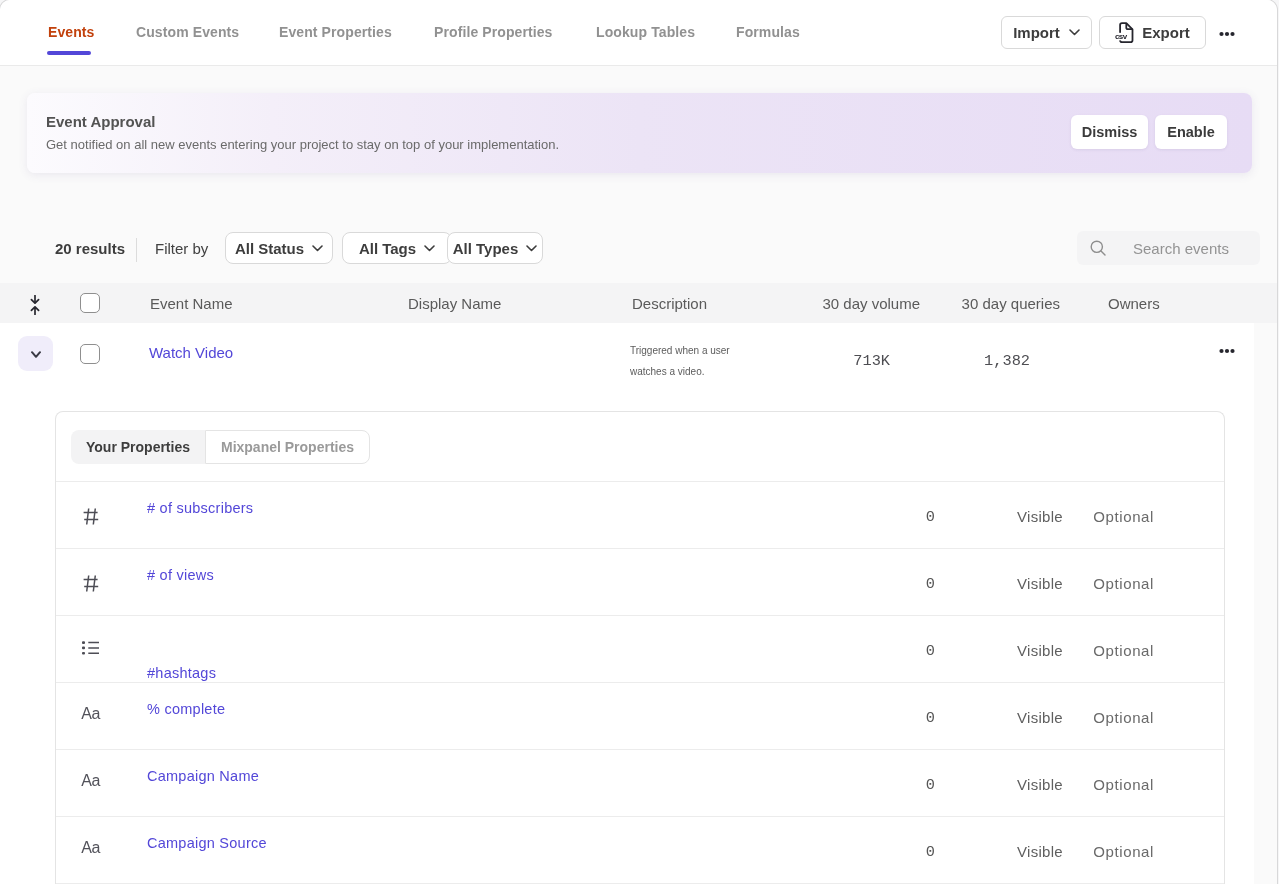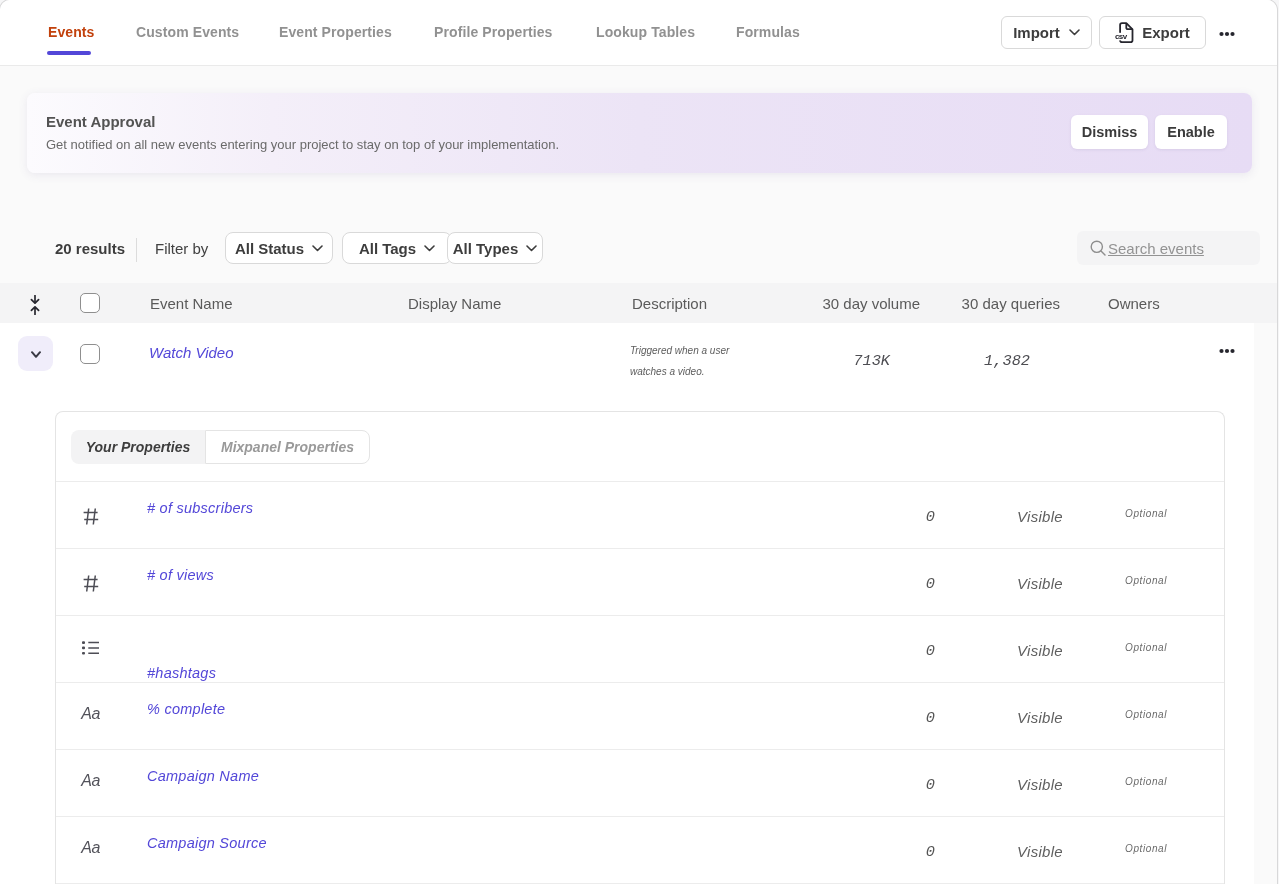--- a/index.html
+++ b/index.html
@@ -21,41 +21,41 @@
   #banner { position:absolute; left:27px; top:93px; width:1225px; height:80px; border-radius:8px;
             background:linear-gradient(90deg, #fcfbfe 0%, #f4eff9 20%, #ece4f6 50%, #e7dcf5 100%);
             box-shadow:0 2px 10px rgba(90,70,140,0.10); }
   #banner h2 { position:absolute; left:19px; top:20px; font-size:15px; font-weight:700; color:#535353; }
   #banner p  { position:absolute; left:19px; top:44px; font-size:13px; color:#6a6a6a; }
   .bbtn { position:absolute; top:22px; height:34px; background:#fff; border-radius:6px; display:flex; align-items:center; justify-content:center; font-size:14.5px; font-weight:600; color:#3b3b3b; box-shadow:0 1px 3px rgba(80,60,120,0.10); }
 
   
   .fbtn { top:232px; height:32px; border-radius:8px; gap:8px; }
   #search { position:absolute; left:1077px; top:231px; width:183px; height:34px; background:#f4f4f5; border-radius:6px; display:flex; align-items:center; }
-  #search span { color:#939393; font-size:15px; margin-left:1px;text-decoration:underline; }
+  #search span { color:#939393; font-size:15px; margin-left:26px; }
 
   
   #thead { position:absolute; left:0; top:283px; width:1279px; height:40px; background:#f4f4f5; }
   .th { position:absolute; top:0; height:40px; display:flex; align-items:center; font-size:15px; font-weight:500; color:#5a5a5a; }
-  #rowarea { position:absolute; left:0; top:323px; width:1254px; height:561px; background:#fff;font-style:italic; }
+  #rowarea { position:absolute; left:0; top:323px; width:1254px; height:561px; background:#fff; }
   .checkbox { position:absolute; width:20px; height:20px; border:1px solid #8f8f8f; border-radius:5px; background:#fff; }
 
   #expandbtn { position:absolute; left:18px; top:13px; width:35px; height:35px; border-radius:9px; background:#f0edfa; display:flex; align-items:center; justify-content:center; }
 
   .link { color:#5347d8; }
   .mono { font-family:"Liberation Mono", monospace;margin-top:8px; }
 
   
   #panel { position:absolute; left:55px; top:88px; width:1170px; height:600px; background:#fff; border:1px solid #e4e4e4; border-bottom:none; border-radius:8px 8px 0 0; }
   .prow { position:absolute; left:0; width:1168px; height:67px; border-top:1px solid #ececec; }
   .pname { position:absolute; left:91px; font-size:14.5px; letter-spacing:0.25px; color:#5347d8; }
   .picon { position:absolute; left:26px; color:#555; }
   .pzero { position:absolute; right:289px; font-size:15.3px; color:#555; font-family:"Liberation Mono", monospace; }
   .pvis  { position:absolute; left:944px; width:80px; text-align:center; font-size:15px; letter-spacing:0.3px; color:#5f5f5f; }
-  .popt  { position:absolute; left:1069px; width:90px; text-align:left; font-size:10px; letter-spacing:0.6px; color:#6a6a6a; }
+  .popt  { position:absolute; left:1008px; width:90px; text-align:right; font-size:15px; letter-spacing:0.6px; color:#6a6a6a; }
 </style>
 </head>
 <body>
 <div id="card">
 
 <div id="topbar">
   <span class="tab active" style="left:48px;">Events</span>
   <div id="underline"></div>
   <span class="tab" style="left:136px;">Custom Events</span>
   <span class="tab" style="left:279px;">Event Properties</span>

